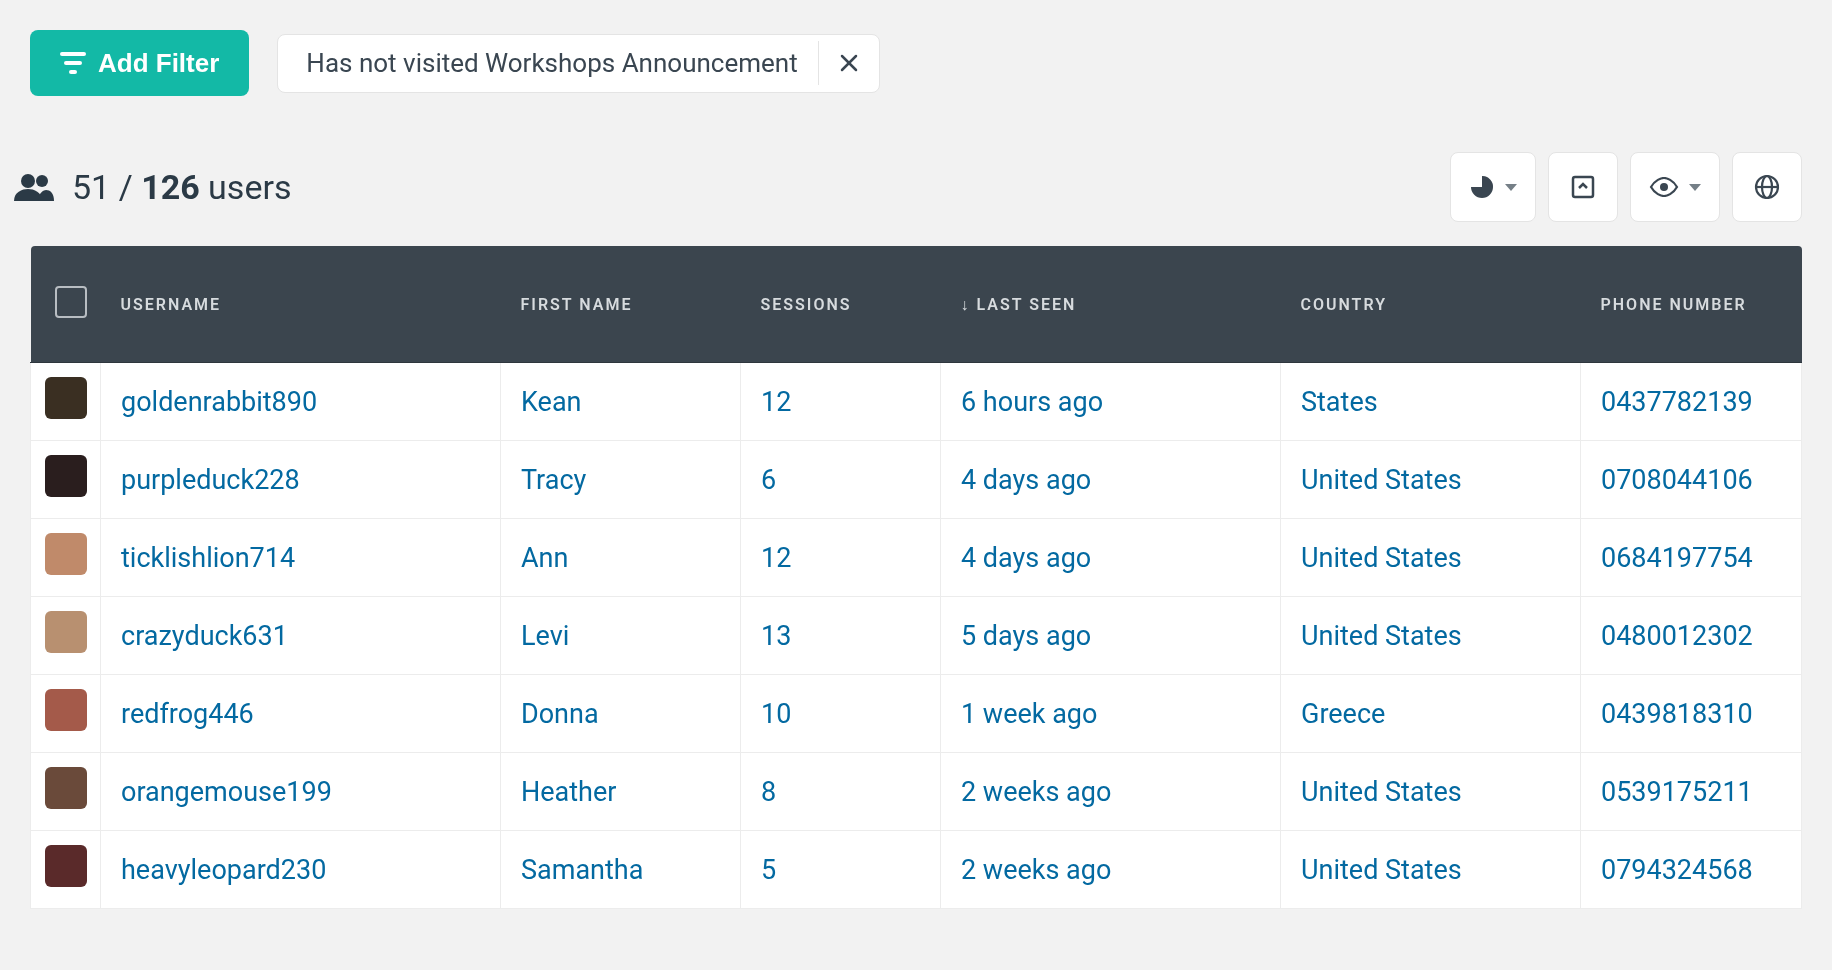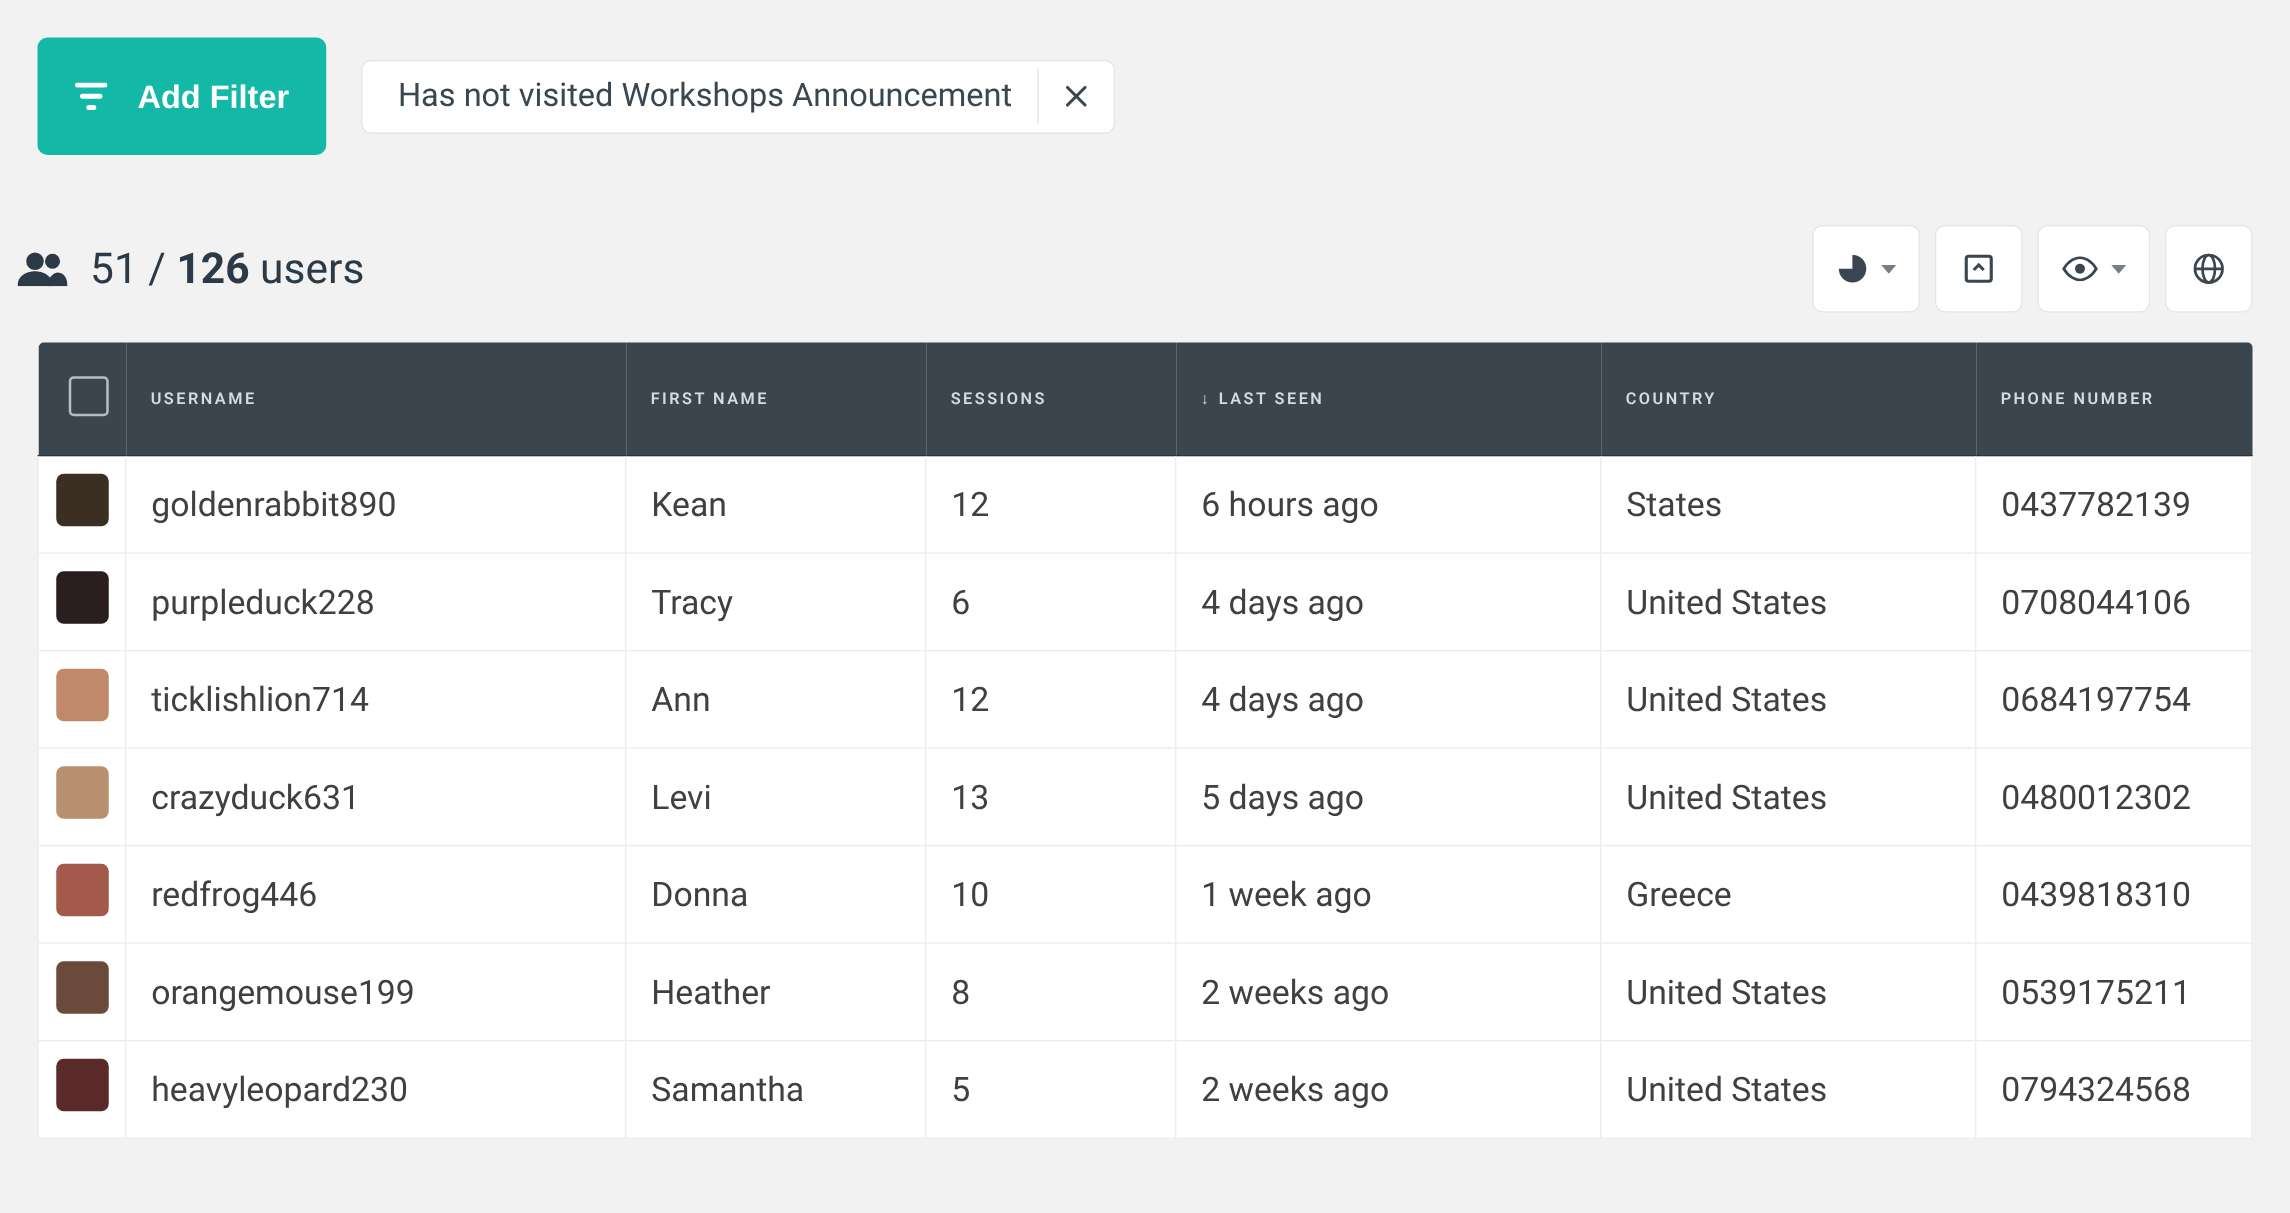--- a/index.html
+++ b/index.html
@@ -13,27 +13,27 @@
   }
   .toolbar {
     display: flex;
     align-items: center;
     padding: 30px 30px 0 30px;
     gap: 28px;
   }
   .add-filter-btn {
     display: inline-flex;
     align-items: center;
-    gap: 24px;
+    gap: 12px;
     background: #13b9a6;
     color: #fff;
     border: none;
     border-radius: 8px;
     padding: 0 30px;
-    height: 94px;
+    height: 66px;
     font-size: 26px;
     font-weight: 700;
     cursor: pointer;
   }
   .filter-chip {
     display: inline-flex;
     align-items: center;
     background: #fff;
     border: 1px solid #e4e4e4;
     border-radius: 8px;
@@ -64,29 +64,29 @@
     cursor:pointer; color:#3a4651;
   }
   .caret-down {
     width:0; height:0; border-left:6px solid transparent; border-right:6px solid transparent;
     border-top:7px solid #757f87;
   }
   .table-wrap { padding: 0 30px; }
   table { width:100%; border-collapse:collapse; table-layout:fixed; }
   thead th {
     background:#3b454e; color:#d7dbde;
-    font-size:13px; font-weight:600; letter-spacing:2px;
-    text-align:left; padding:27px 20px; text-transform:uppercase;
+    font-size:16px; font-weight:600; letter-spacing:2px;
+    text-align:left; padding:40px 20px; text-transform:uppercase;
     border-bottom:1px solid #2e363d;
   }
   thead th:first-child { padding-left:24px; border-top-left-radius:4px;}
   thead th:last-child { border-top-right-radius:4px;}
   tbody td {
     background:#fff; border:1px solid #ececec;
-    font-size:27px; color:#404040; padding:18px 20px;
+    font-size:27px; color:#0369a1; padding:18px 20px;
     vertical-align:middle;
   }
   tbody tr td:first-child { border-left:1px solid #ececec; }
   .col-check { width:70px; }
   .col-user { width:400px; }
   .col-first { width:240px; }
   .col-sess { width:200px; }
   .col-last { width:340px; }
   .col-country { width:300px; }
   .col-phone { width:auto; }

